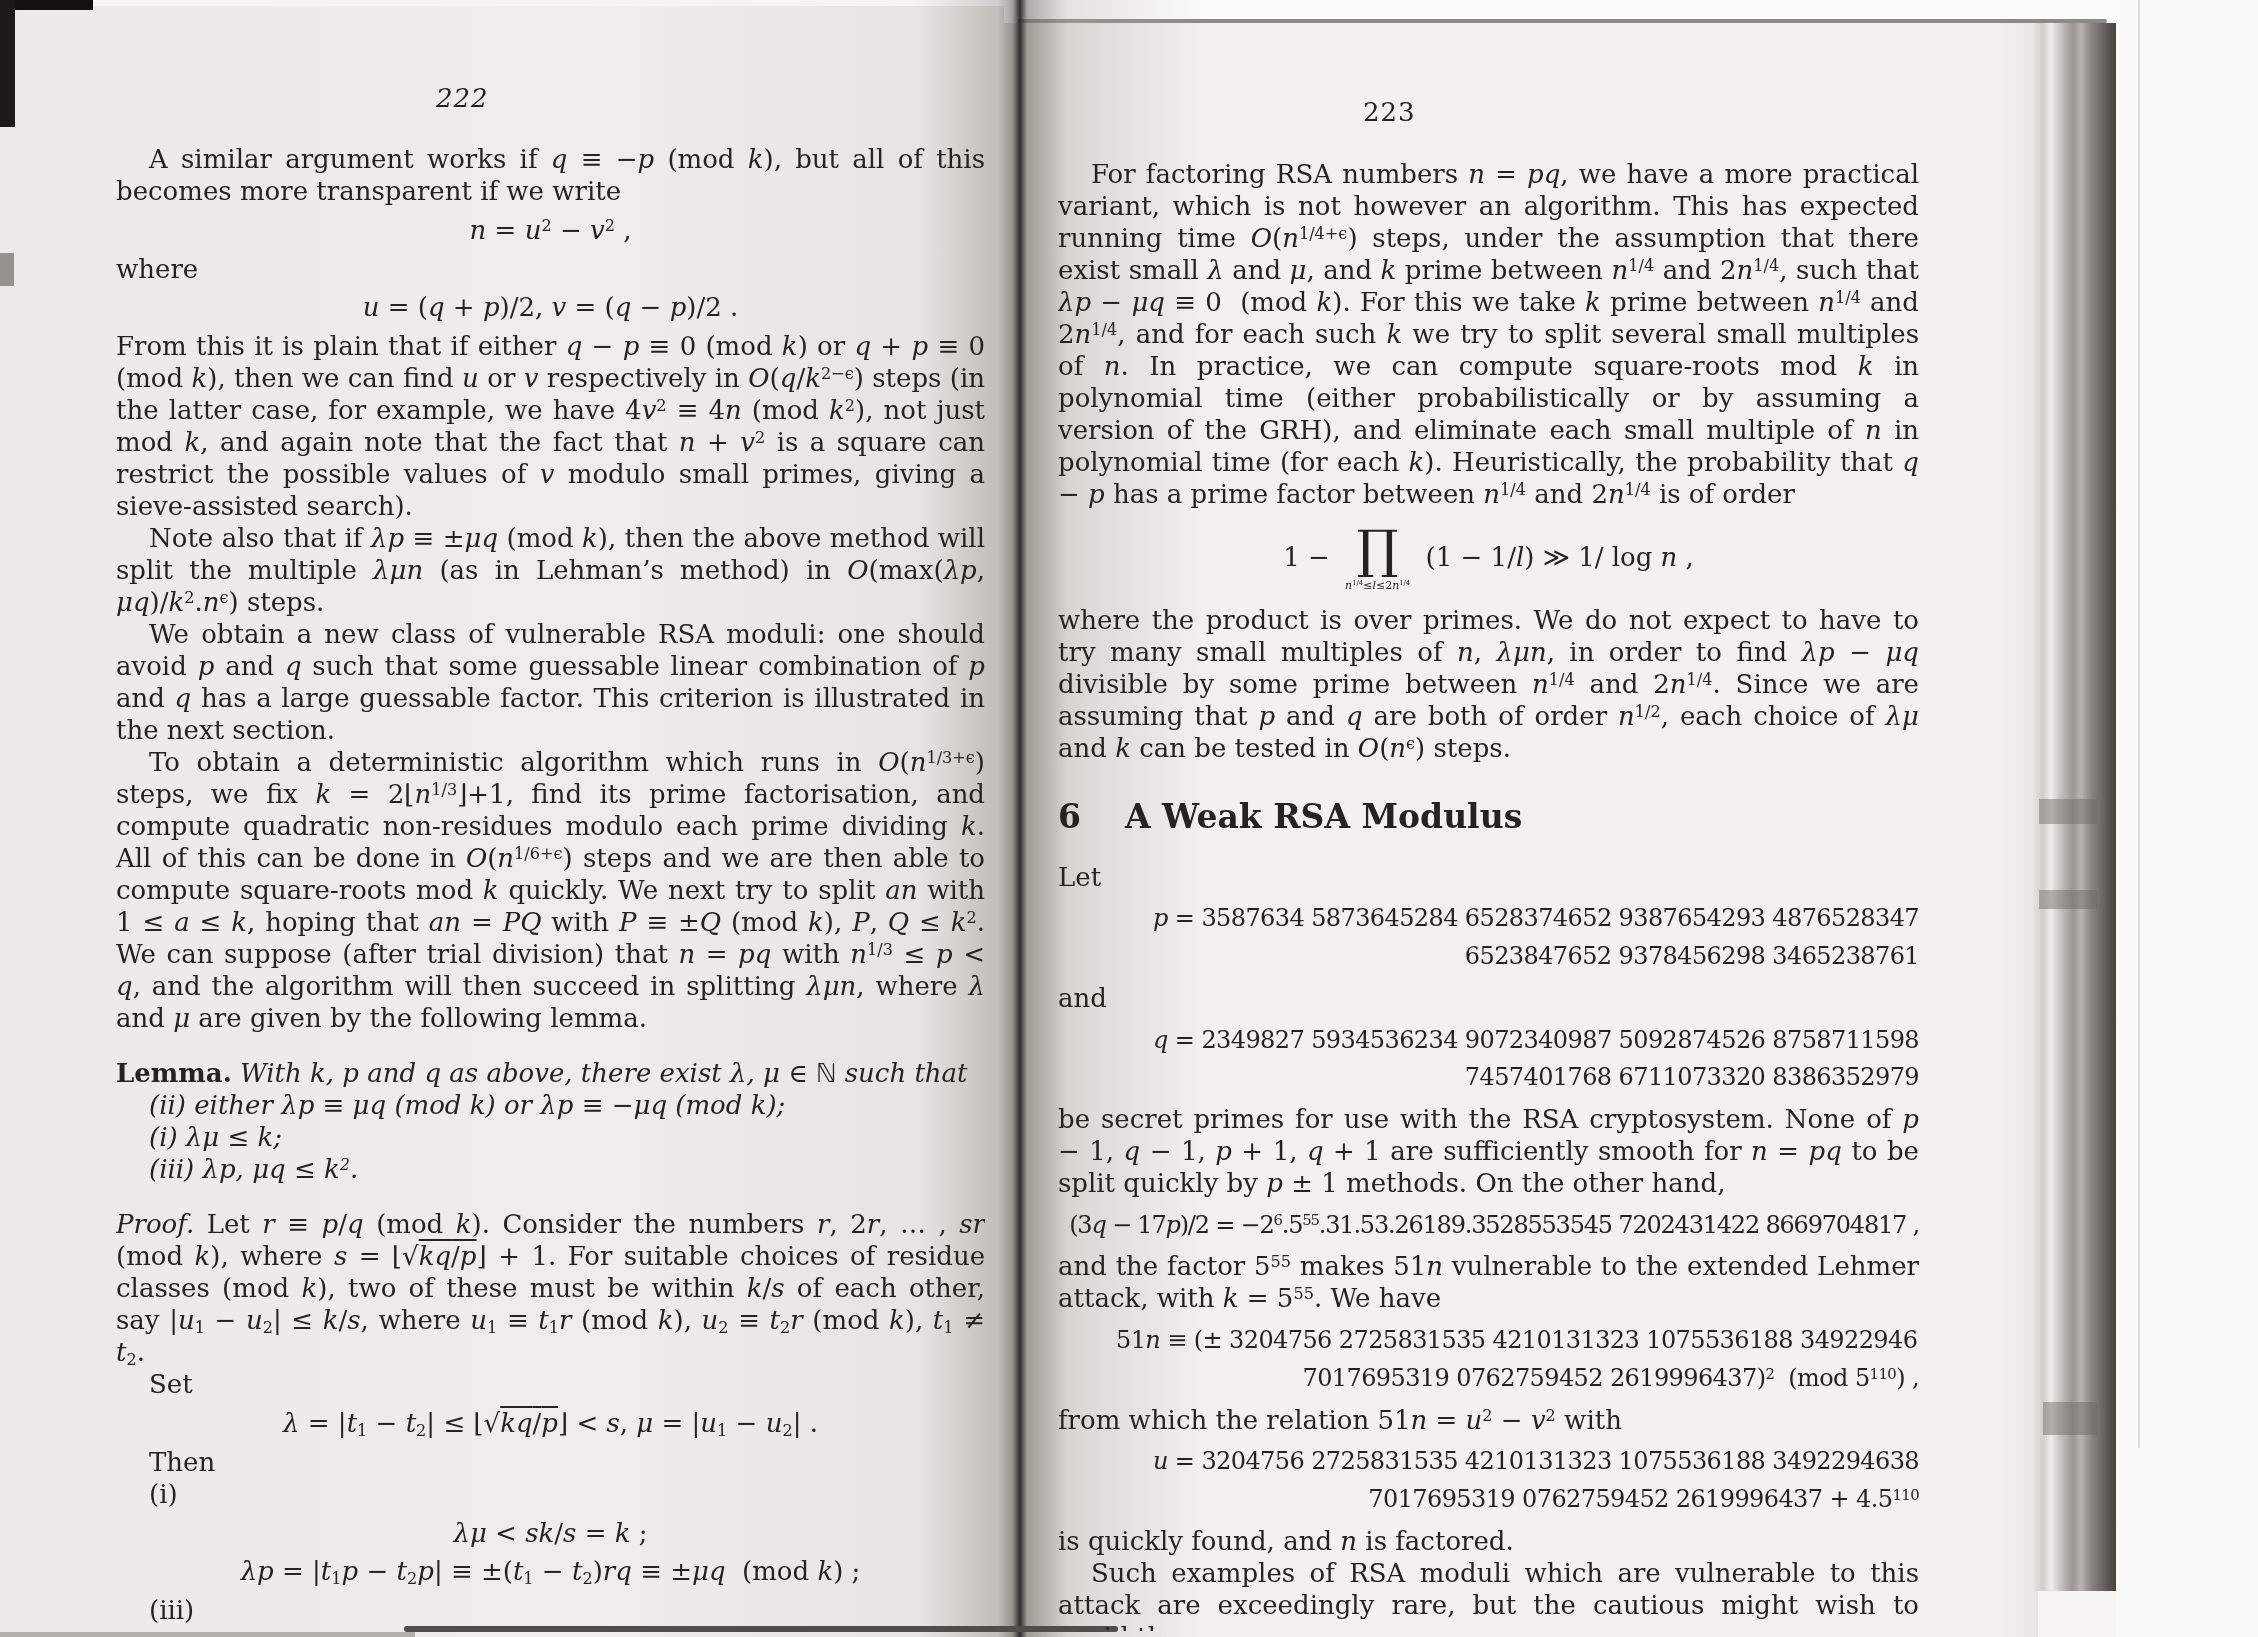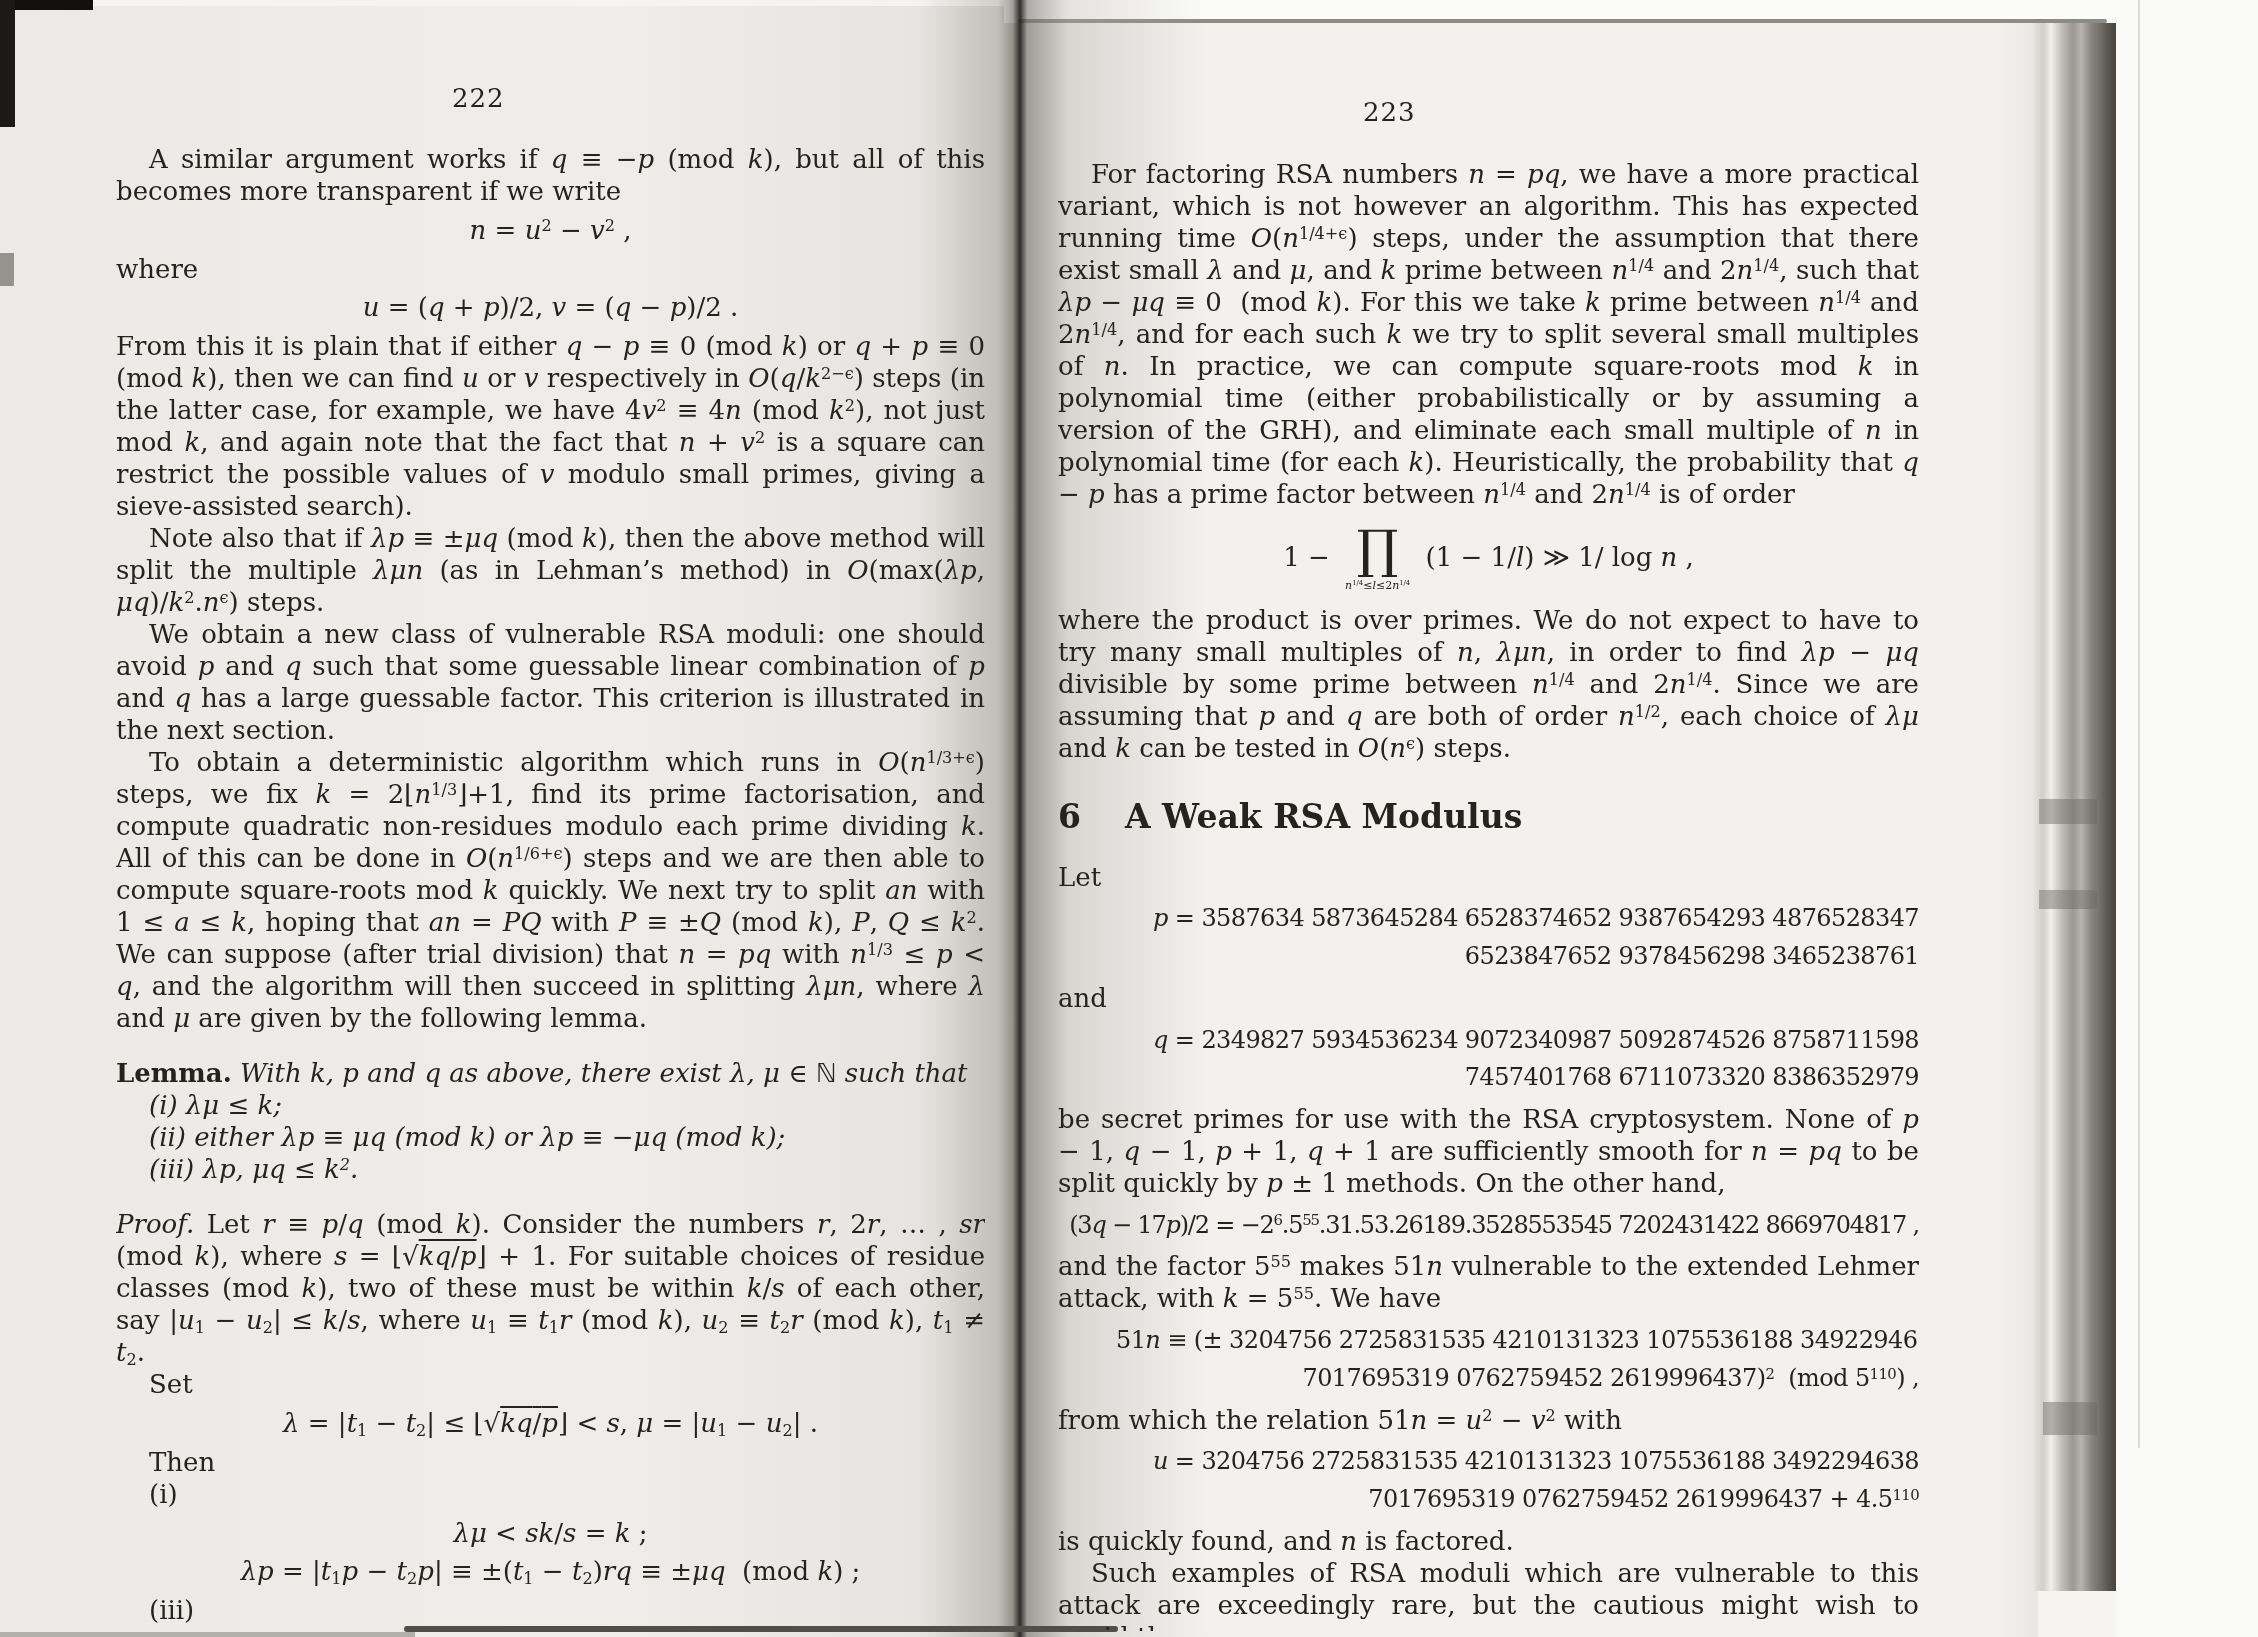--- a/index.html
+++ b/index.html
@@ -33,21 +33,21 @@
   .corner-side{position:absolute;left:0;top:0;width:15.4px;height:127px;background:#1b1a18;}
   .margin-smudge{position:absolute;left:0;top:253px;width:13.5px;height:33px;background:#96938e;}
   .bottom-edge-dark{position:absolute;left:404px;top:1626px;width:714px;height:5.8px;background:#514e49;border-radius:2.9px;}
   .bottom-edge-light{position:absolute;left:0;top:1632px;width:415px;height:5.8px;background:#b3b0ab;}
   .stack-smudge{position:absolute;background:#6a6762;opacity:.45;}
   .sm1{left:2039px;top:799px;width:58px;height:25px;}
   .sm2{left:2039px;top:890px;width:58px;height:19.3px;}
   .sm3{left:2043px;top:1402px;width:54px;height:33px;}
   
   .pgnum{position:absolute;font-size:26px;letter-spacing:1px;}
-  .pgnum-left{left:452px;top:83px;}
+  .pgnum-left{left:436px;top:83px;font-style:italic;}
   .pgnum-right{left:1363px;top:97px;}
   .col{position:absolute;overflow:hidden;text-align:justify;font-size:26px;line-height:32px;}
   .col-left{left:116px;top:143px;width:869px;height:1489px;}
   .col-right{left:1058px;top:158px;width:861px;height:1473px;}
   p{margin:0;}
   .indent{text-indent:33px;}
   .noindent{text-indent:0;}
   .disp{text-align:center;margin:6.8px 0;}
   .lbl{padding-left:33px;text-align:left;}
   .lemma{margin-top:23px;}
@@ -99,22 +99,22 @@
     <div class="disp"><i>n</i> = <i>u</i><sup>2</sup> − <i>v</i><sup>2</sup> ,</div>
     <p class="noindent">where</p>
     <div class="disp"><i>u</i> = (<i>q</i> + <i>p</i>)/2, <i>v</i> = (<i>q</i> − <i>p</i>)/2 .</div>
     <p class="noindent">From this it is plain that if either <i>q</i> − <i>p</i> ≡ 0 (mod <i>k</i>) or <i>q</i> + <i>p</i> ≡ 0 (mod <i>k</i>), then we can find <i>u</i> or <i>v</i> respectively in <i>O</i>(<i>q</i>/<i>k</i><sup>2−ϵ</sup>) steps (in the latter case, for example, we have 4<i>v</i><sup>2</sup> ≡ 4<i>n</i> (mod <i>k</i><sup>2</sup>), not just mod <i>k</i>, and again note that the fact that <i>n</i> + <i>v</i><sup>2</sup> is a square can restrict the possible values of <i>v</i> modulo small primes, giving a sieve-assisted search).</p>
     <p class="indent">Note also that if <i>λp</i> ≡ ±<i>μq</i> (mod <i>k</i>), then the above method will split the multiple <i>λμn</i> (as in Lehman’s method) in <i>O</i>(max(<i>λp</i>, <i>μq</i>)/<i>k</i><sup>2</sup>.<i>n</i><sup>ϵ</sup>) steps.</p>
     <p class="indent">We obtain a new class of vulnerable RSA moduli: one should avoid <i>p</i> and <i>q</i> such that some guessable linear combination of <i>p</i> and <i>q</i> has a large guessable factor. This criterion is illustrated in the next section.</p>
     <p class="indent">To obtain a deterministic algorithm which runs in <i>O</i>(<i>n</i><sup>1/3+ϵ</sup>) steps, we fix <i>k</i> = 2⌊<i>n</i><sup>1/3</sup>⌋+1, find its prime factorisation, and compute quadratic non-residues modulo each prime dividing <i>k</i>. All of this can be done in <i>O</i>(<i>n</i><sup>1/6+ϵ</sup>) steps and we are then able to compute square-roots mod <i>k</i> quickly. We next try to split <i>an</i> with 1 ≤ <i>a</i> ≤ <i>k</i>, hoping that <i>an</i> = <i>PQ</i> with <i>P</i> ≡ ±<i>Q</i> (mod <i>k</i>), <i>P</i>, <i>Q</i> ≤ <i>k</i><sup>2</sup>. We can suppose (after trial division) that <i>n</i> = <i>pq</i> with <i>n</i><sup>1/3</sup> ≤ <i>p</i> &lt; <i>q</i>, and the algorithm will then succeed in splitting <i>λμn</i>, where <i>λ</i> and <i>μ</i> are given by the following lemma.</p>
 
     <div class="lemma">
       <p class="noindent"><b>Lemma.</b> <span class="lemma-body-it">With <i>k</i>, <i>p</i> and <i>q</i> as above, there exist <i>λ</i>, <i>μ</i> ∈ ℕ such that</span></p>
+      <p class="lemma-item">(ii) either λp ≡ μq (mod k) or λp ≡ −μq (mod k);</p>
       <p class="lemma-item">(i) λμ ≤ k;</p>
-      <p class="lemma-item">(ii) either λp ≡ μq (mod k) or λp ≡ −μq (mod k);</p>
       <p class="lemma-item">(iii) λp, μq ≤ k<sup>2</sup>.</p>
     </div>
 
     <p class="noindent proof"><span class="proof-lbl">Proof.</span><span> Let <i>r</i> ≡ <i>p</i>/<i>q</i> (mod <i>k</i>). Consider the numbers <i>r</i>, 2<i>r</i>, … , <i>sr</i> (mod <i>k</i>), where <i>s</i> = ⌊√<span class="ol"><i>kq</i>/<i>p</i></span>⌋ + 1. For suitable choices of residue classes (mod <i>k</i>), two of these must be within <i>k</i>/<i>s</i> of each other, say |<i>u</i><sub>1</sub> − <i>u</i><sub>2</sub>| ≤ <i>k</i>/<i>s</i>, where <i>u</i><sub>1</sub> ≡ <i>t</i><sub>1</sub><i>r</i> (mod <i>k</i>), <i>u</i><sub>2</sub> ≡ <i>t</i><sub>2</sub><i>r</i> (mod <i>k</i>), <i>t</i><sub>1</sub> ≠ <i>t</i><sub>2</sub>.</span></p>
 
     <p class="lbl">Set</p>
     <div class="disp"><i>λ</i> = |<i>t</i><sub>1</sub> − <i>t</i><sub>2</sub>| ≤ ⌊√<span class="ol"><i>kq</i>/<i>p</i></span>⌋ &lt; <i>s</i>, <i>μ</i> = |<i>u</i><sub>1</sub> − <i>u</i><sub>2</sub>| .</div>
     <p class="lbl">Then</p>
     <p class="lbl">(i)</p>
     <div class="disp"><i>λμ</i> &lt; <i>sk</i>/<i>s</i> = <i>k</i> ;</div>

